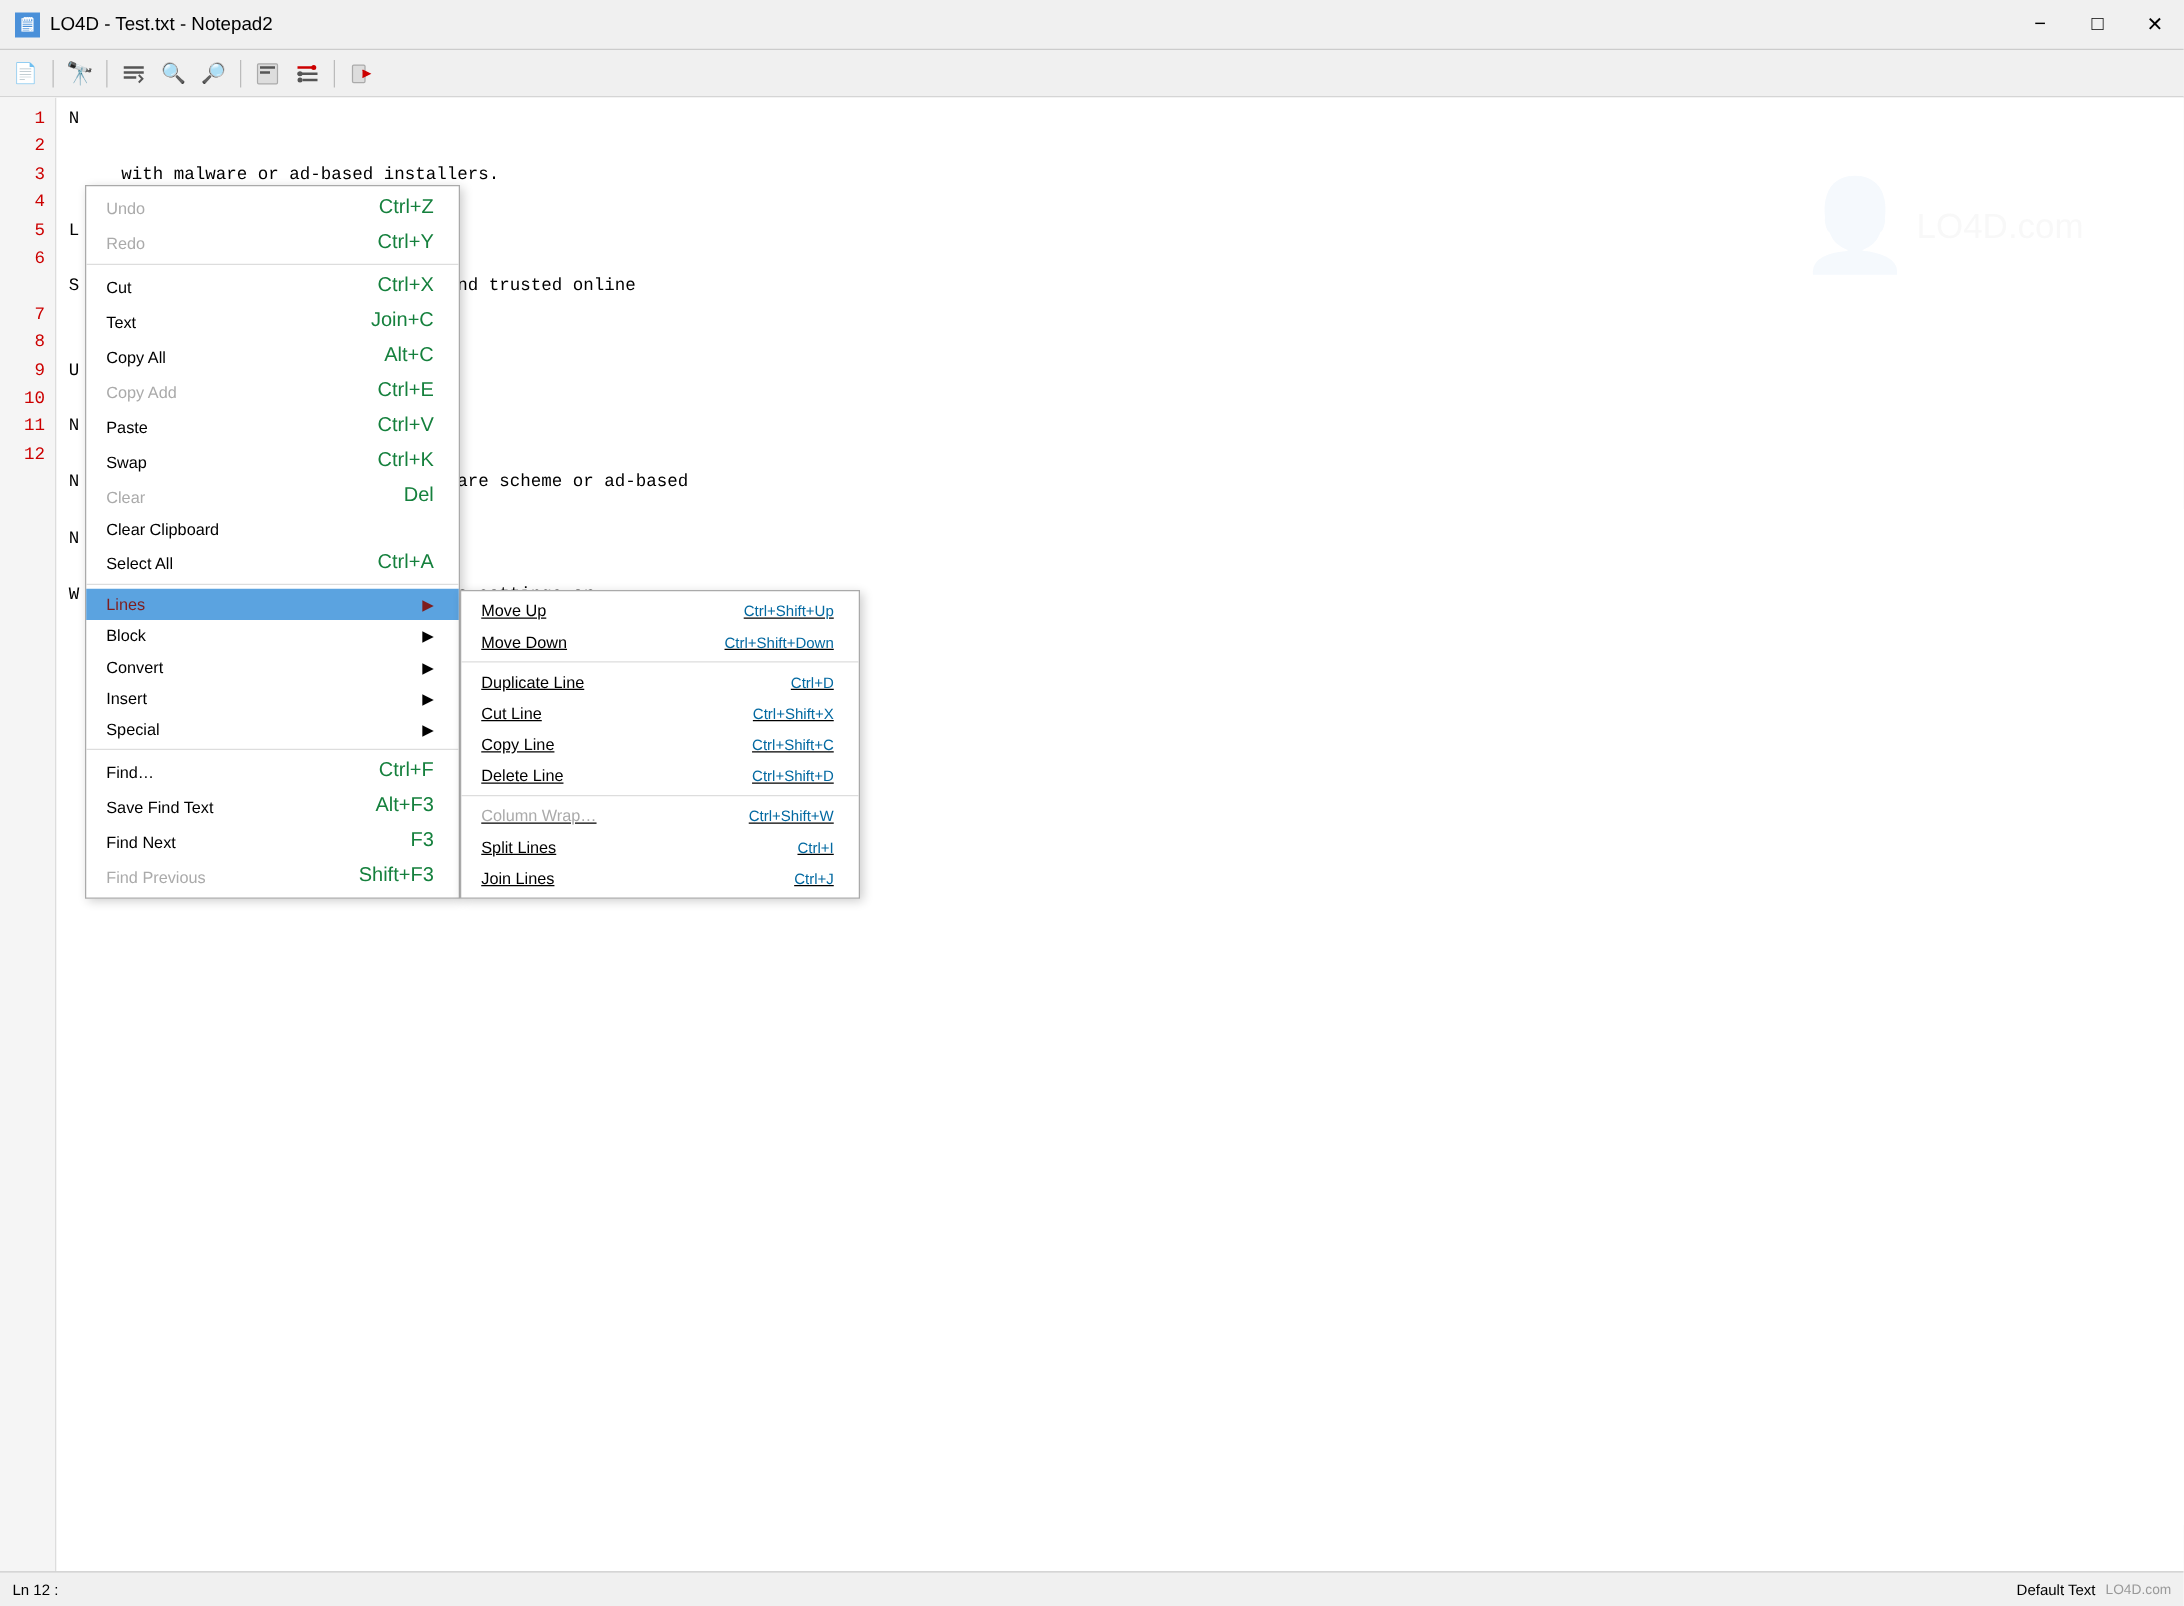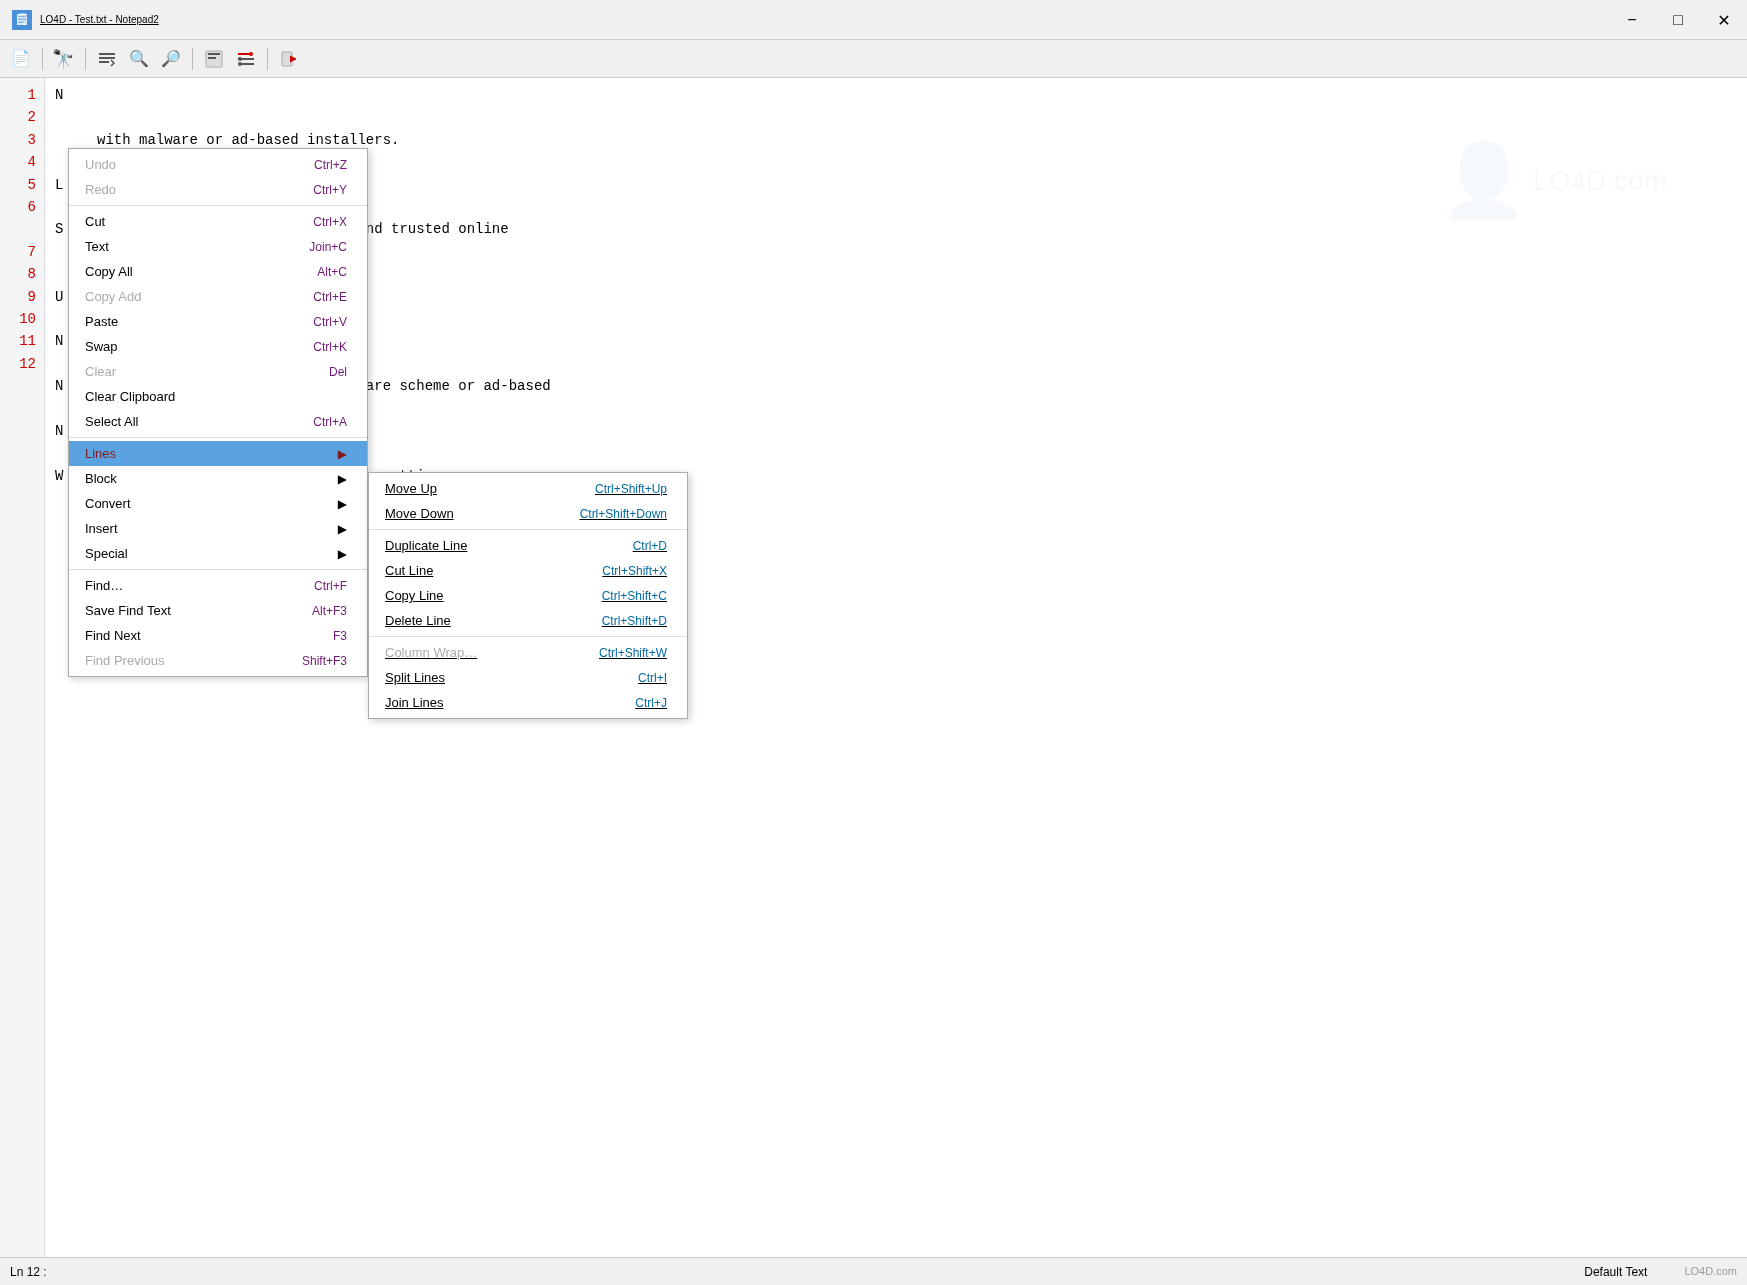--- a/index.html
+++ b/index.html
@@ -29,23 +29,22 @@
       margin-right: 8px;
       background: #4a90d9;
       display: inline-flex;
       align-items: center;
       justify-content: center;
       color: white;
       font-size: 11px;
       font-weight: bold;
     }
     .title-bar-text {
-      font-size: 10px;
+      font-size: 15px;
       color: #000;
-      text-decoration: underline;
     }
     .title-bar-controls {
       position: absolute;
       right: 0;
       top: 0;
       display: flex;
       height: 40px;
     }
     .title-btn {
       width: 46px;
@@ -180,23 +179,23 @@
       white-space: nowrap;
     }
     .dd-item.highlighted { background: #5ba3e0; color: #7f1d1d; }
     .dd-item.disabled { color: #aaa; cursor: default; }
     .dd-sep {
       height: 1px;
       background: #ddd;
       margin: 3px 0;
     }
     .dd-shortcut {
-      color: #701a75;
+      color: #15803d;
       margin-left: 30px;
-      font-size: 12px;
+      font-size: 16px;
     }
     .dd-arrow {
       margin-left: 10px;
       font-size: 12px;
     }
 
     
     .submenu {
       background: white;
       border: 1px solid #aaa;
@@ -241,21 +240,22 @@
       background: #f0f0f0;
       border-top: 1px solid #ccc;
       display: flex;
       align-items: center;
       padding: 12px 10px;
       justify-content: space-between;
       font-size: 12px;
     }
     .status-right {
       display: flex;
-      gap: 37px;
+      align-items: center;
+      gap: 8px;
     }
     .lo4d-watermark-small {
       font-size: 11px;
       color: #999;
     }
   </style>
 </head>
 <body>
 
 <div class="title-bar">

